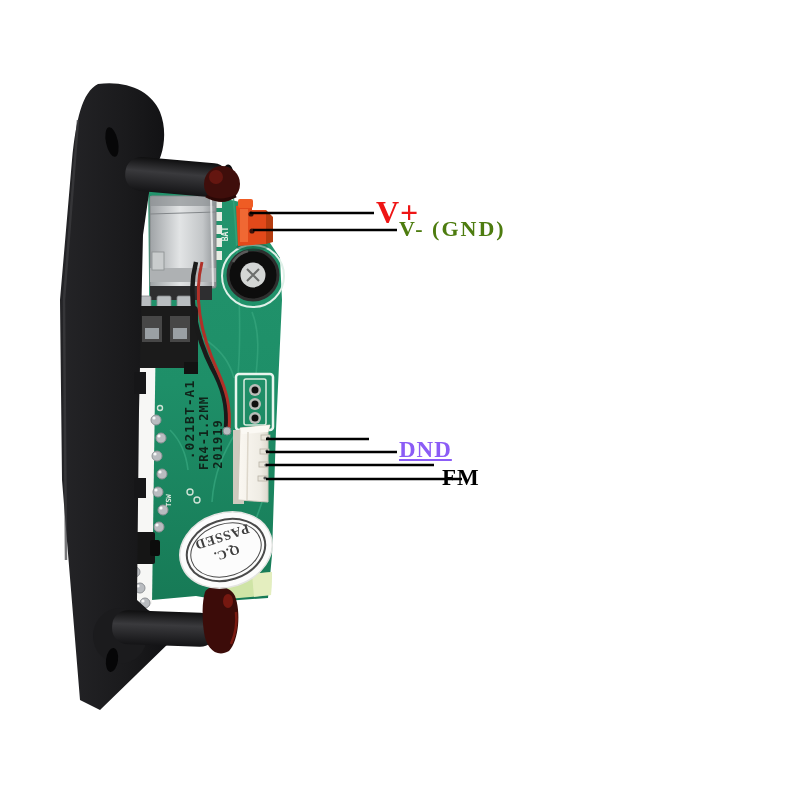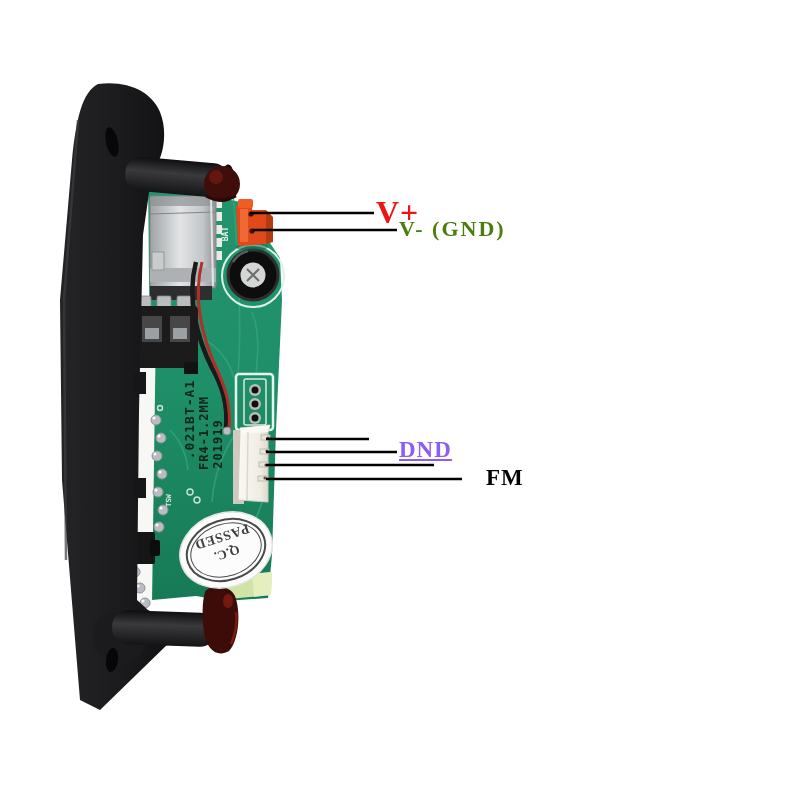--- a/index.html
+++ b/index.html
@@ -5,21 +5,21 @@
   html,body{margin:0;padding:0;background:#fff;}
   .stage{position:relative;width:800px;height:800px;background:#ffffff;overflow:hidden;
          font-family:"Liberation Serif",serif;}
   .art{position:absolute;left:0;top:0;}
   .callout-label{position:absolute;font-weight:bold;white-space:nowrap;line-height:1;}
   .lbl-vplus{left:376px;top:196px;font-size:32px;color:#ee1515;letter-spacing:1px;}
   .lbl-vminus{left:399px;top:218px;font-size:22px;color:#4d7c0f;letter-spacing:2px;}
   .lbl-audior{left:371px;top:426px;font-size:20px;color:#e82018;letter-spacing:1px;}
   .lbl-dnd{left:399px;top:438px;font-size:23px;color:#8b5cf6;letter-spacing:1px;text-decoration:underline;}
   .lbl-audiol{left:437px;top:452px;font-size:20px;color:#e82018;letter-spacing:1px;}
-  .lbl-fm{left:486px;top:466px;font-size:23px;color:#000;letter-spacing:1px;}
+  .lbl-fm{left:442px;top:466px;font-size:23px;color:#000;letter-spacing:1px;}
   .silk{position:absolute;font-family:"DejaVu Sans Mono",monospace;font-weight:bold;
         color:#10241a;text-align:center;transform:rotate(-90deg);line-height:1;white-space:nowrap;}
   .silk-model{left:144px;top:413px;width:90px;font-size:13px;letter-spacing:1px;}
   .silk-material{left:164px;top:427px;width:80px;font-size:12px;letter-spacing:1px;}
   .silk-date{left:188px;top:438px;width:60px;font-size:12px;letter-spacing:1px;}
   .silk-bat{left:212px;top:230px;width:28px;font-size:8px;color:#e6efe7;}
   .silk-tsw{left:155px;top:497px;width:28px;font-size:7px;color:#dde8df;}
 </style>
 </head>
 <body>

